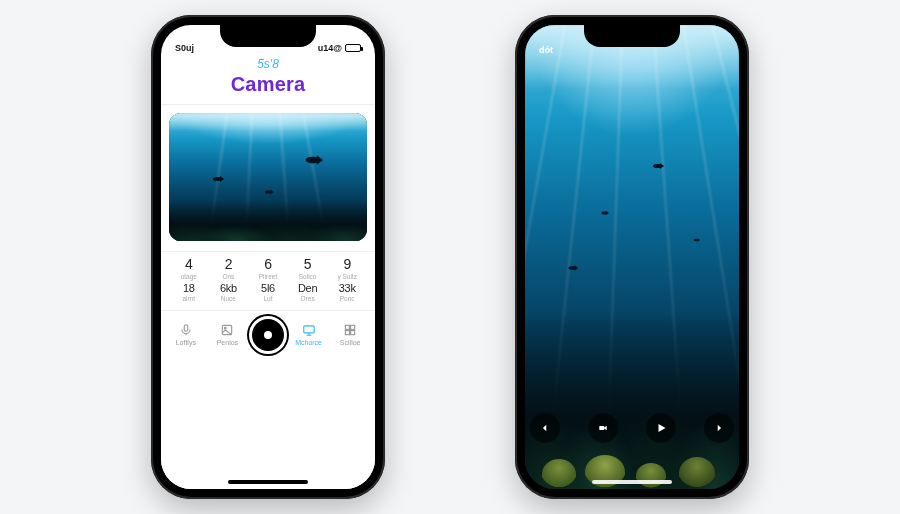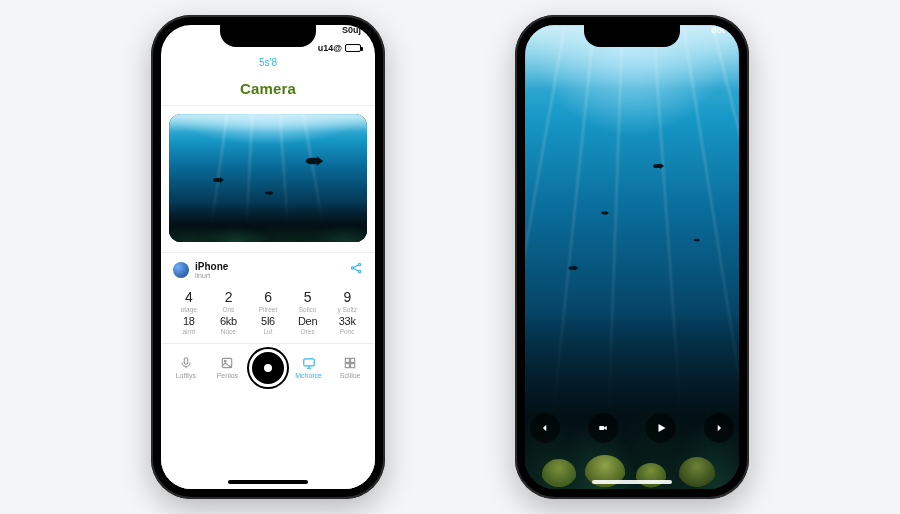--- a/index.html
+++ b/index.html
@@ -46,40 +46,39 @@
   }
   .home-indicator.light { background: #fff; opacity: .9; }
 
   
   .statusbar {
     height: 30px;
     display: flex; justify-content: space-between; align-items: flex-end;
     padding: 0 14px 2px;
     font-size: 9px; font-weight: 600;
     color: #111;
-    flex-direction: column;
   }
   .status-right { display: flex; align-items: center; gap: 3px; margin-left: 12px; }
   .battery {
     width: 16px; height: 8px; border: 1px solid #000; border-radius: 2px;
     position: relative;
   }
   .battery::after {
     content: ""; position: absolute; right: -3px; top: 2px;
     width: 2px; height: 4px; background: #000; border-radius: 0 1px 1px 0;
   }
   .battery-fill { width: 70%; height: 100%; background: #000; }
 
   .header {
     text-align: center;
     padding: 2px 0 8px;
     border-bottom: 1px solid #ececec;
   }
-  .header-sub { font-size: 10px; color: #36b6f2; margin-bottom: 12px; }
-  .header-title { font-size: 15px; font-weight: 600; color: #4d7c0f; letter-spacing: .2px; }
+  .header-sub { font-size: 12px; color: #36b6f2; margin-bottom: 2px; font-style: italic; }
+  .header-title { font-size: 20px; font-weight: 600; color: #6d28d9; letter-spacing: .2px; }
 
   .viewfinder {
     margin: 8px 8px 0;
     height: 128px;
     border-radius: 12px;
     overflow: hidden;
     position: relative;
     background: #000;
   }
 
@@ -238,35 +237,20 @@
         <div class="ray" style="left:55%; transform:rotate(-4deg)"></div>
         <div class="ray" style="left:66%; transform:rotate(-10deg)"></div>
         <div class="fish" style="top:35%; left:70%; transform:scale(1.6)"></div>
         <div class="fish" style="top:50%; left:22%"></div>
         <div class="fish" style="top:60%; left:48%; transform:scale(.8)"></div>
         <div class="reef"></div>
       </div>
     </div>
 
     <div class="panel">
-      <div class="panel-header">
-        <div class="avatar"></div>
-        <div>
-          <div class="device-name">iPhone</div>
-          <div class="device-sub">linurt</div>
-        </div>
-        <span class="share-icon">
-          <svg viewBox="0 0 24 24" width="14" height="14" fill="none" stroke="currentColor" stroke-width="2">
-            <circle cx="6" cy="12" r="2"></circle>
-              <circle cx="18" cy="6" r="2"></circle>
-              <circle cx="18" cy="18" r="2"></circle>
-            <path d="M8 11l8-4M8 13l8 4"></path>
-          </svg>
-        </span>
-      </div>
 
       <div class="stats">
         <div>
             <div class="stat-val">4</div>
             <div class="stat-lbl">otage</div>
           </div>
         <div>
             <div class="stat-val">2</div>
             <div class="stat-lbl">Ons</div>
           </div>

